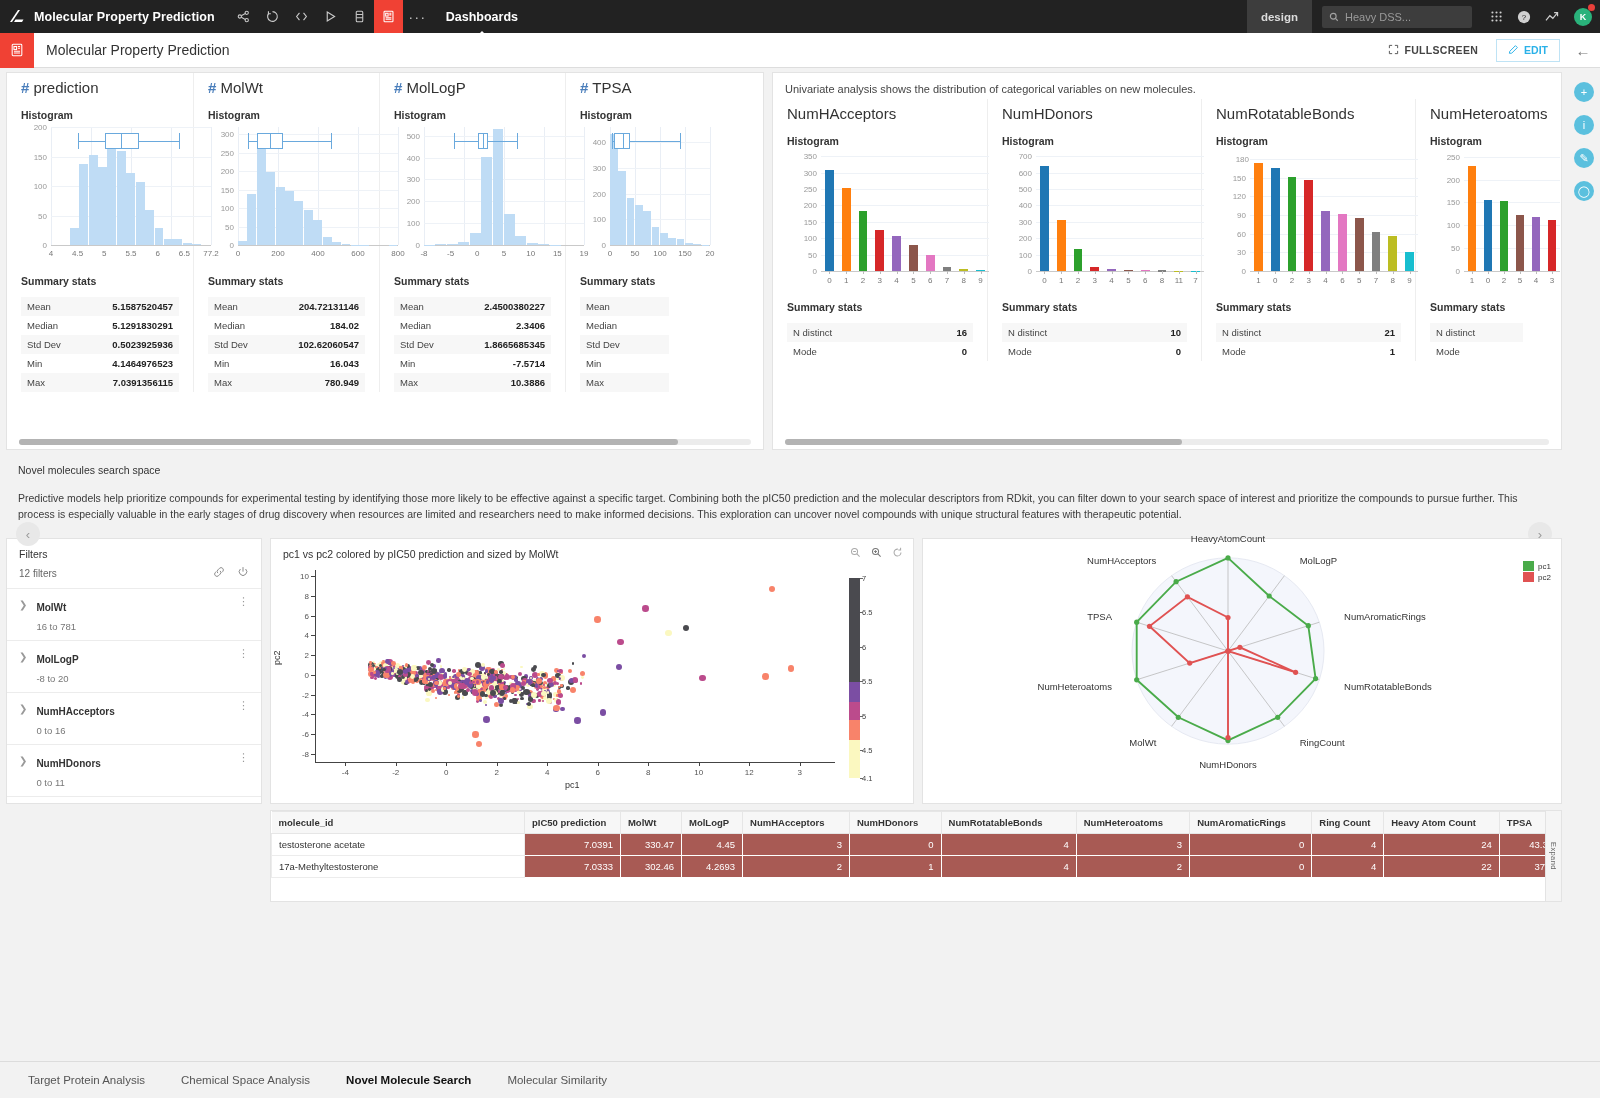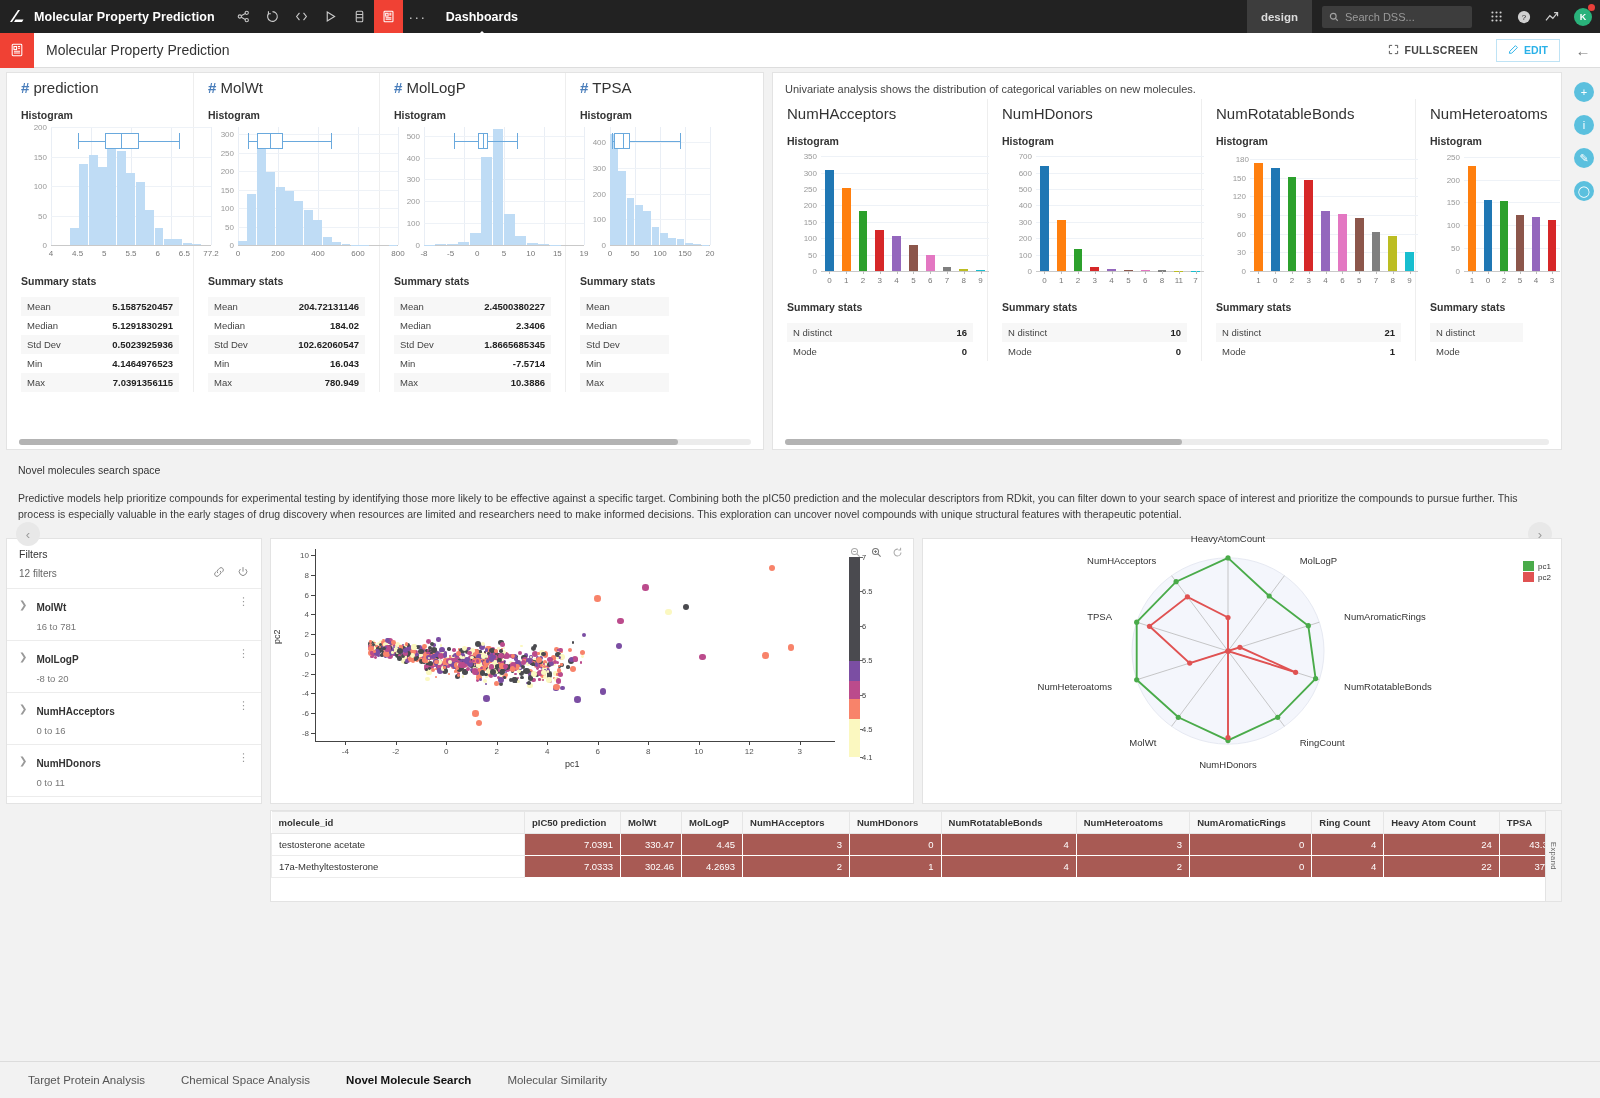--- a/index.html
+++ b/index.html
@@ -190,21 +190,21 @@
     <div class="navicon dots">···</div>
   </div>
   <div class="nav-dash">Dashboards</div>
   <div class="topnav-right">
     <div class="design-btn">design</div>
     <div class="search-box">
       <svg width="10" height="10" viewBox="0 0 16 16" fill="none" stroke="#a3a3a3" stroke-width="1.8">
           <circle cx="6.8" cy="6.8" r="4.6"></circle>
           <path d="M10.3 10.3 L14 14"></path>
         </svg>
-      <span>Search DSS...</span>
+      <span>Heavy DSS...</span>
     </div>
     <div class="ic-btn">
       <svg width="13" height="13" viewBox="0 0 16 16" fill="#d0d0d0">
           <circle cx="3" cy="3" r="1.3"></circle>
           <circle cx="8" cy="3" r="1.3"></circle>
           <circle cx="13" cy="3" r="1.3"></circle>
           <circle cx="3" cy="8" r="1.3"></circle>
           <circle cx="8" cy="8" r="1.3"></circle>
           <circle cx="13" cy="8" r="1.3"></circle>
           <circle cx="3" cy="13" r="1.3"></circle>
@@ -847,20 +847,21 @@
           <div class="f-item">
             <span class="chev">❯</span>
             <span><span class="f-name">NumHDonors</span><div class="f-range">0 to 11</div></span>
             <span class="kebab">⋮</span>
           </div>
           <div class="f-item"></div>
         </div>
     </div>
 
     <div class="chartcard scat">
+      <div class="cc-title">pc1 vs pc2 colored by pIC50 prediction and sized by MolWt</div>
       <div class="cc-tools">
         <span>
           <svg width="11" height="11" viewBox="0 0 16 16" fill="none" stroke="#aaa" stroke-width="1.5">
               <circle cx="6.6" cy="6.6" r="4.4"></circle>
               <path d="M10 10 L14 14 M4.6 6.6 H8.6"></path>
             </svg>
         </span>
         <span>
           <svg width="11" height="11" viewBox="0 0 16 16" fill="none" stroke="#777" stroke-width="1.5">
               <circle cx="6.6" cy="6.6" r="4.4"></circle>

